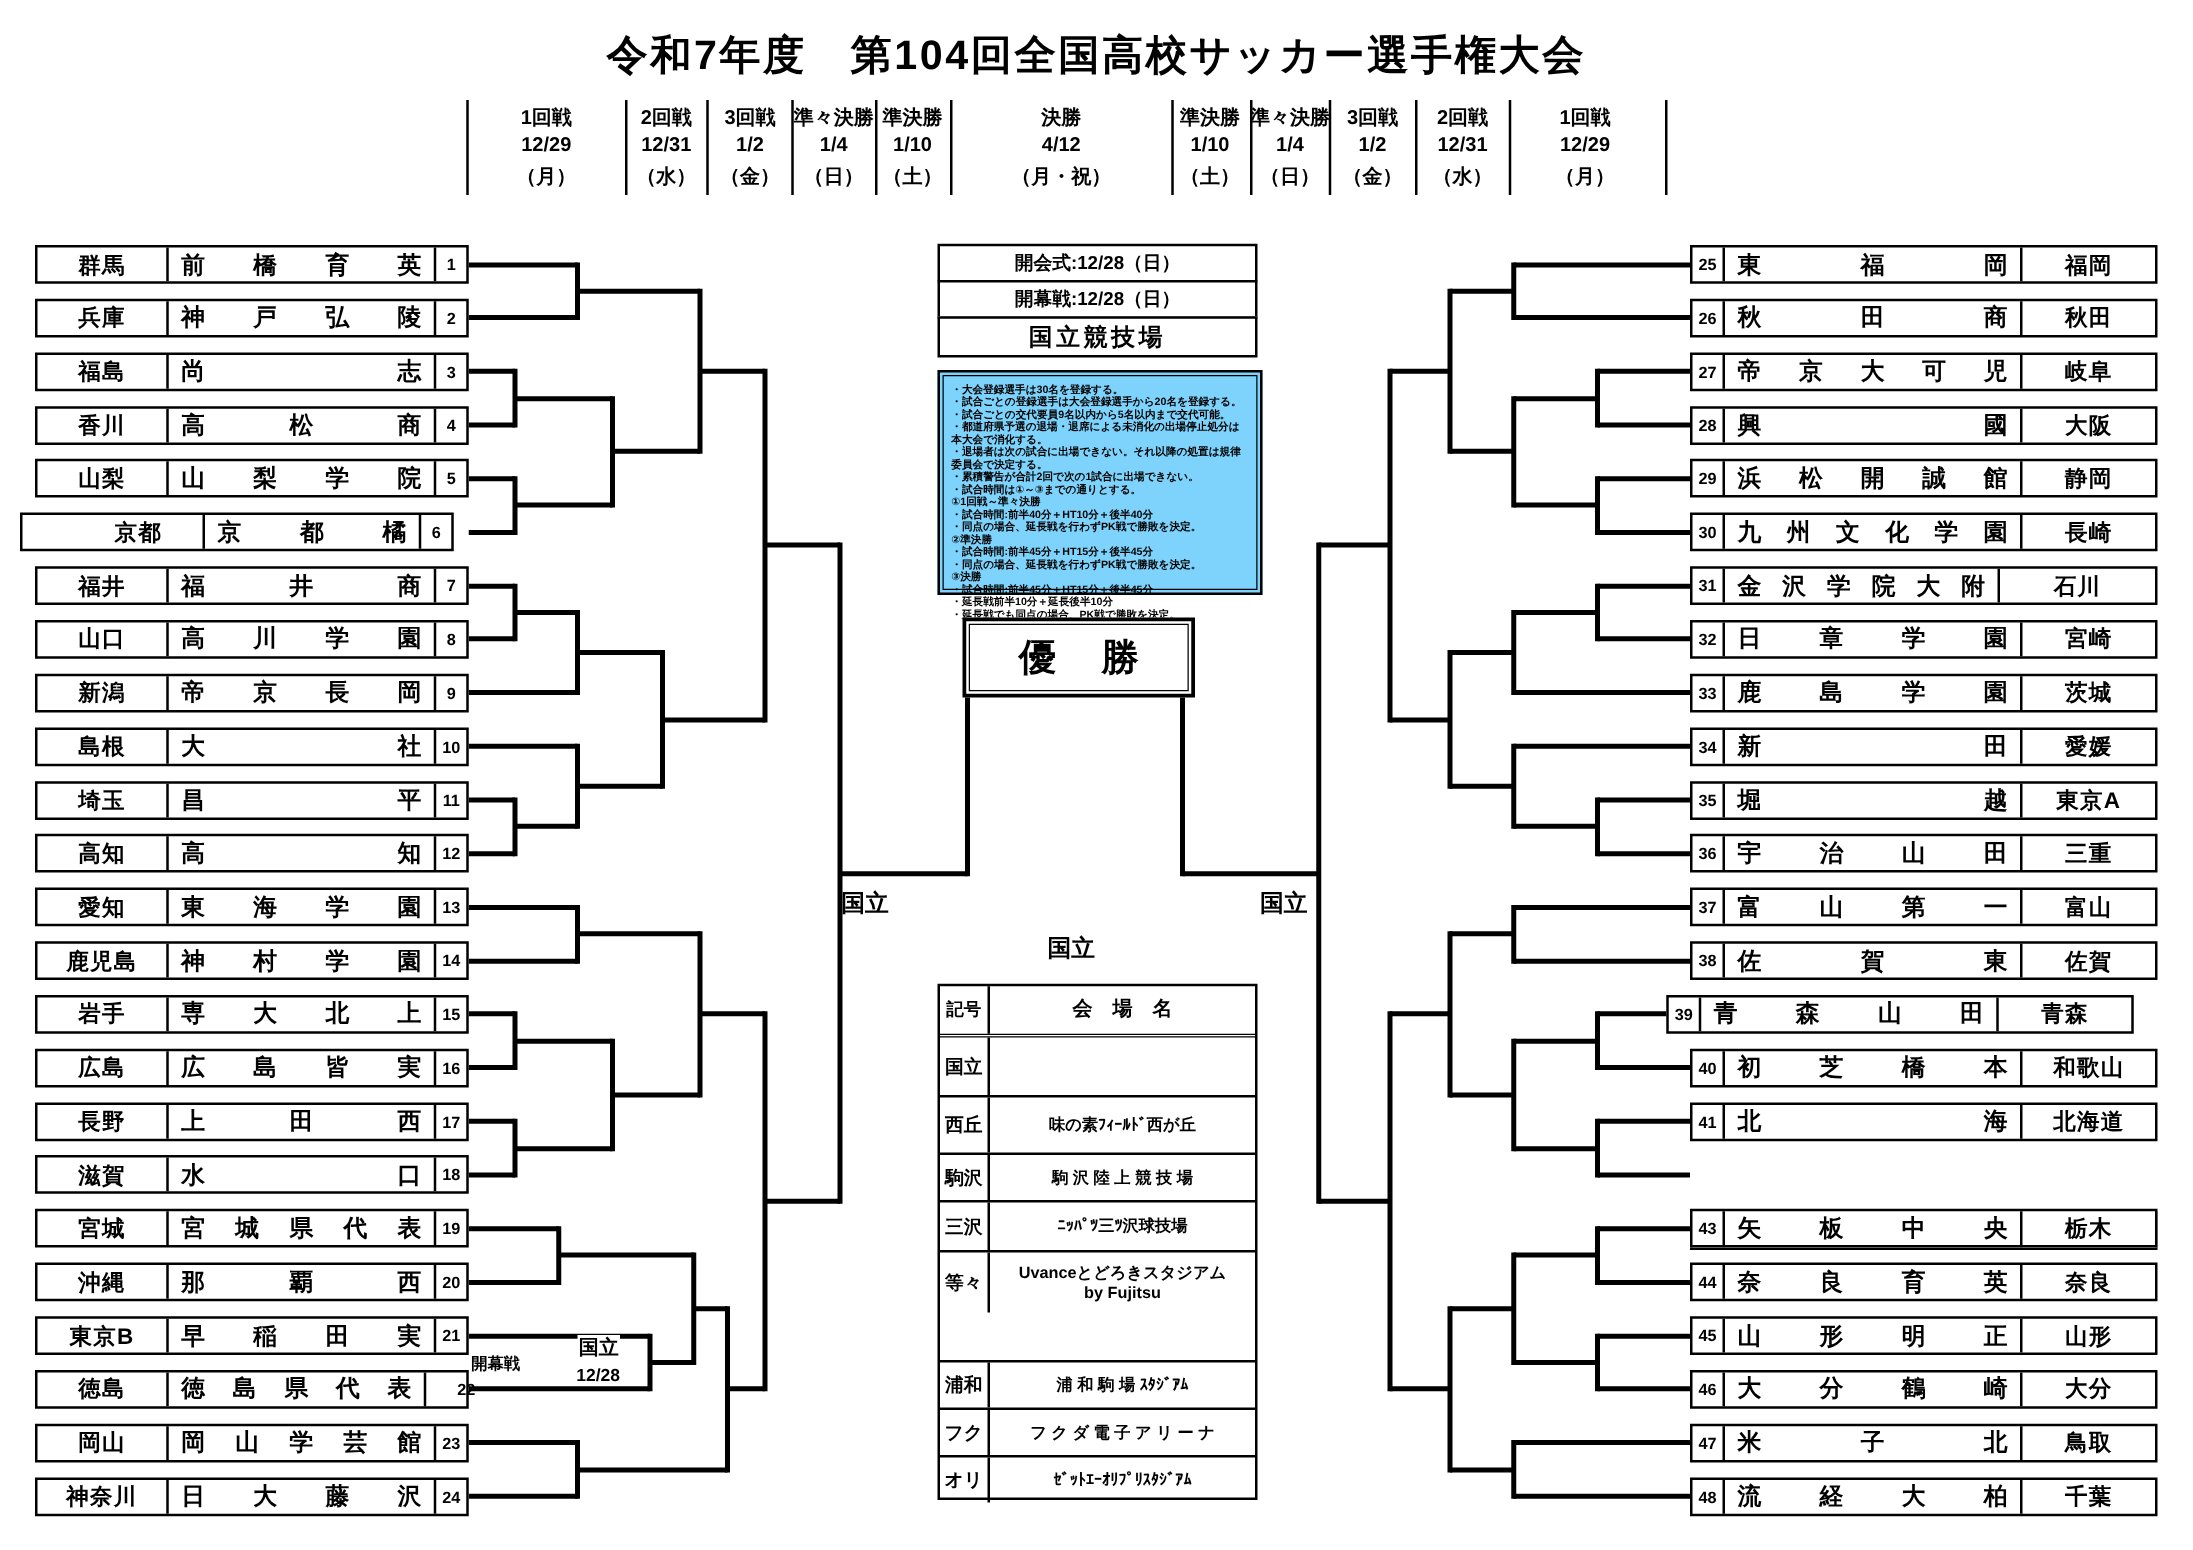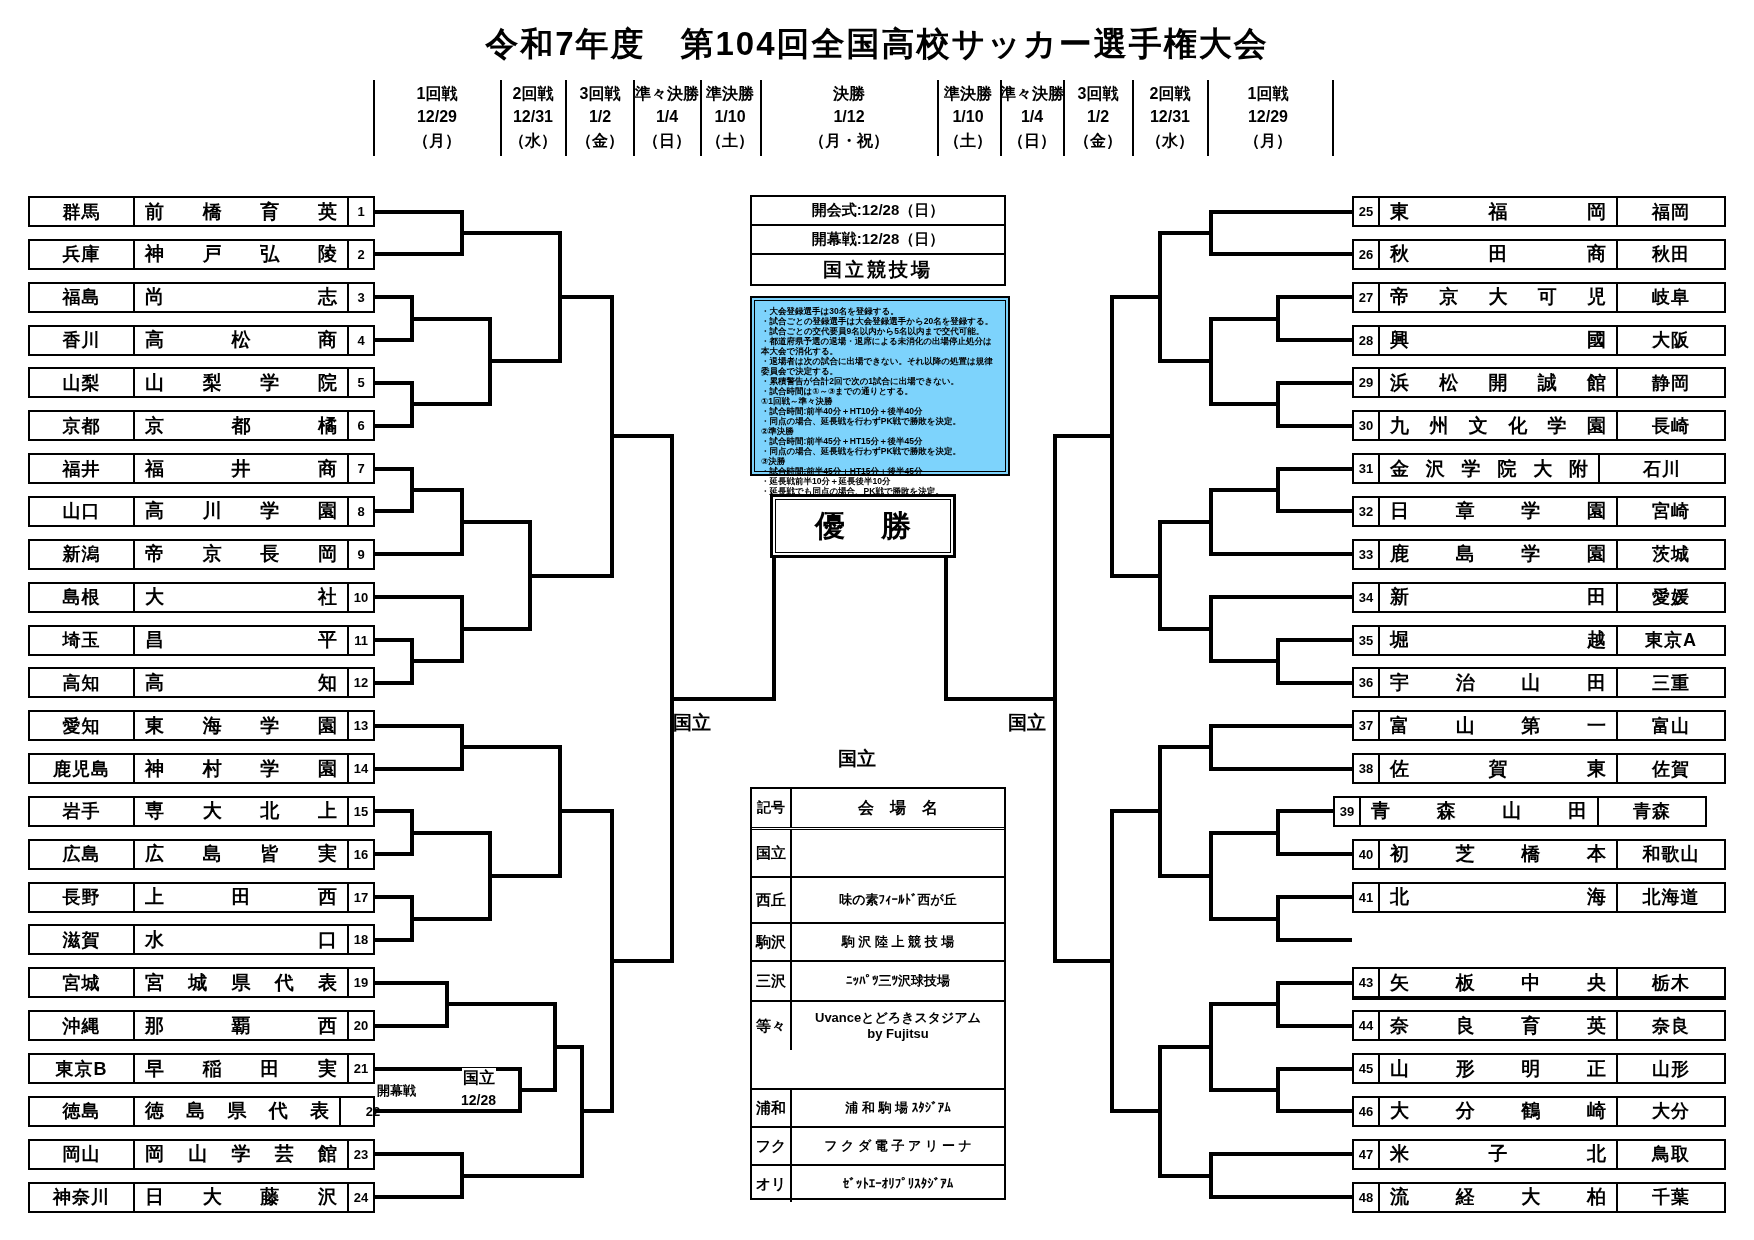--- a/index.html
+++ b/index.html
@@ -53,21 +53,21 @@
       <div class="rh-label" style="left: 535px; top: 84px;">3回戦</div>
       <div class="rh-date" style="left: 535px; top: 108px;">1/2</div>
       <div class="rh-day" style="left: 535px; top: 131px;">（金）</div>
       <div class="rh-label" style="left: 602px; top: 84px;">準々決勝</div>
       <div class="rh-date" style="left: 602px; top: 108px;">1/4</div>
       <div class="rh-day" style="left: 602px; top: 131px;">（日）</div>
       <div class="rh-label" style="left: 665px; top: 84px;">準決勝</div>
       <div class="rh-date" style="left: 665px; top: 108px;">1/10</div>
       <div class="rh-day" style="left: 665px; top: 131px;">（土）</div>
       <div class="rh-label" style="left: 784px; top: 84px;">決勝</div>
-      <div class="rh-date" style="left: 784px; top: 108px;">1/12</div>
+      <div class="rh-date" style="left: 784px; top: 108px;">4/12</div>
       <div class="rh-day" style="left: 784px; top: 131px;">（月・祝）</div>
       <div class="rh-label" style="left: 903px; top: 84px;">準決勝</div>
       <div class="rh-date" style="left: 903px; top: 108px;">1/10</div>
       <div class="rh-day" style="left: 903px; top: 131px;">（土）</div>
       <div class="rh-label" style="left: 967px; top: 84px;">準々決勝</div>
       <div class="rh-date" style="left: 967px; top: 108px;">1/4</div>
       <div class="rh-day" style="left: 967px; top: 131px;">（日）</div>
       <div class="rh-label" style="left: 1033px; top: 84px;">3回戦</div>
       <div class="rh-date" style="left: 1033px; top: 108px;">1/2</div>
       <div class="rh-day" style="left: 1033px; top: 131px;">（金）</div>
@@ -275,21 +275,21 @@
       <div class="trow" style="top: 367.4px; left: 28px; width: 347px;">
         <div class="tcell tpref bdr-r" style="width: 105px;">山梨</div>
         <div class="tname bdr-r">
           <span>山</span>
           <span>梨</span>
           <span>学</span>
           <span>院</span>
         </div>
         <div class="tcell tnum" style="width: 24px;">5</div>
       </div>
-      <div class="trow" style="top: 410.25px; left: 28px; width: 347px;">
+      <div class="trow" style="top: 410.25px; left: 16px; width: 347px; padding-left: 41px;">
         <div class="tcell tpref bdr-r" style="width: 105px;">京都</div>
         <div class="tname bdr-r">
           <span>京</span>
           <span>都</span>
           <span>橘</span>
         </div>
         <div class="tcell tnum" style="width: 24px;">6</div>
       </div>
       <div class="trow" style="top: 453.1px; left: 28px; width: 347px;">
         <div class="tcell tpref bdr-r" style="width: 105px;">福井</div>

